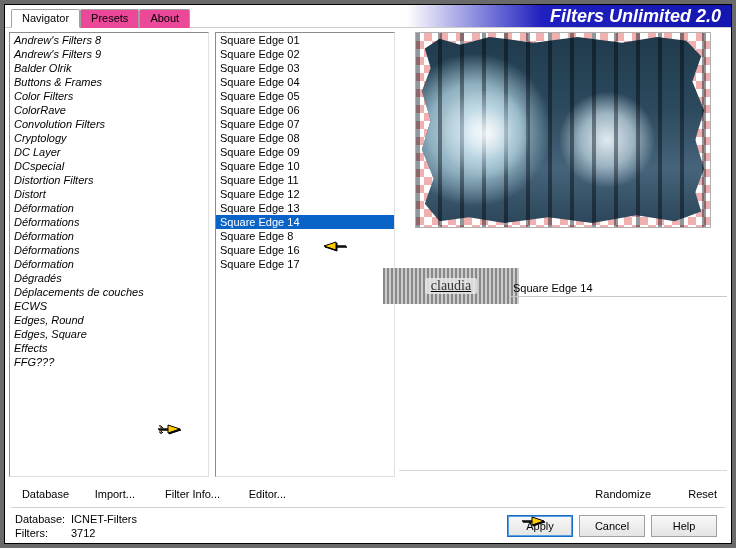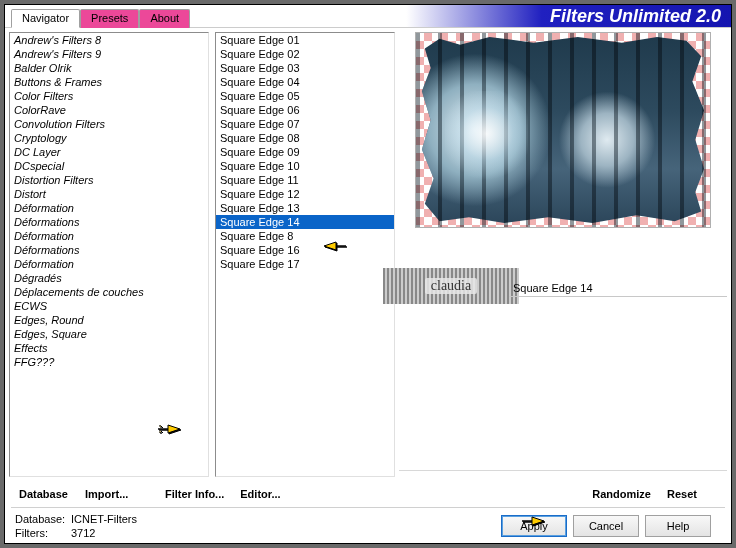--- a/index.html
+++ b/index.html
@@ -38,30 +38,30 @@
     );
   }
   .preview-trees { position:absolute; inset:0; background:
     repeating-linear-gradient(90deg, rgba(10,25,35,.45) 0 4px, transparent 4px 22px);
     mix-blend-mode: multiply; clip-path: inherit; }
   .preview-sparkle { position:absolute; left:10%; top:30%; width:28%; height:55%;
     background: radial-gradient(circle at 50% 40%, rgba(255,255,255,.85) 0%, rgba(200,230,245,.4) 35%, transparent 60%);
     clip-path: inherit; }
   .watermark { position: absolute; top: 236px; left: -16px; width: 136px; height: 36px;
     background: repeating-linear-gradient(90deg,#888 0 2px,#ccc 2px 4px);
-    display:flex; align-items:center; justify-content:center; }
+    display:flex; align-items:center; justify-content:center;text-decoration:underline; }
   .watermark span { background: rgba(230,230,230,.85); font-family: "Brush Script MT", cursive; font-size: 14px; padding: 0 6px; color:#333; border-radius:2px;}
   .filter-name-row { position: absolute; top: 248px; left: 110px; right: 0; }
   .filter-name-bar { border-bottom: 1px solid #c8c8c8; padding: 2px 4px; }
   .divider { position: absolute; bottom: 6px; left:0; right:0; border-top:1px solid #d8d8d8; }
   .button-row { display:flex; align-items:center; height: 22px; margin: 2px 6px 2px 6px; gap: 0; }
   .spacer { flex: 1; }
-  .text-button { padding: 3px 8px; font-weight: bold; cursor: pointer; min-width: 66px; text-align:left; }
+  .text-button { padding: 3px 8px; font-weight: normal; cursor: pointer; min-width: 66px; text-align:right; }
   .hr { border-top: 1px solid #d0d0d0; margin: 0 6px; }
-  .status-row { display:flex; align-items:center; margin: 4px 20px 0 10px; }
+  .status-row { display:flex; align-items:center; margin: 4px 14px 0 10px; }
   .status-labels { font-size: 11px; color: #000; line-height: 14px; }
   .status-labels div { display:flex; }
   .status-labels .label { width: 56px; }
   .win-button { min-width: 66px; height: 22px; border: 1px solid #a0a0a0; background: linear-gradient(#f8f8f8,#e4e4e4); cursor:pointer; text-align:center; line-height: 20px; margin-left: 6px; }
   .win-button.default { border: 1px solid #1a6cc8; box-shadow: 0 0 0 1px #5aa0e0 inset; }
   .hand { position: absolute; width: 26px; height: 18px; pointer-events: none; z-index: 50; }
   .hand svg { filter: drop-shadow(1px 1px 0 #000); }
 </style>
 </head>
 <body>

